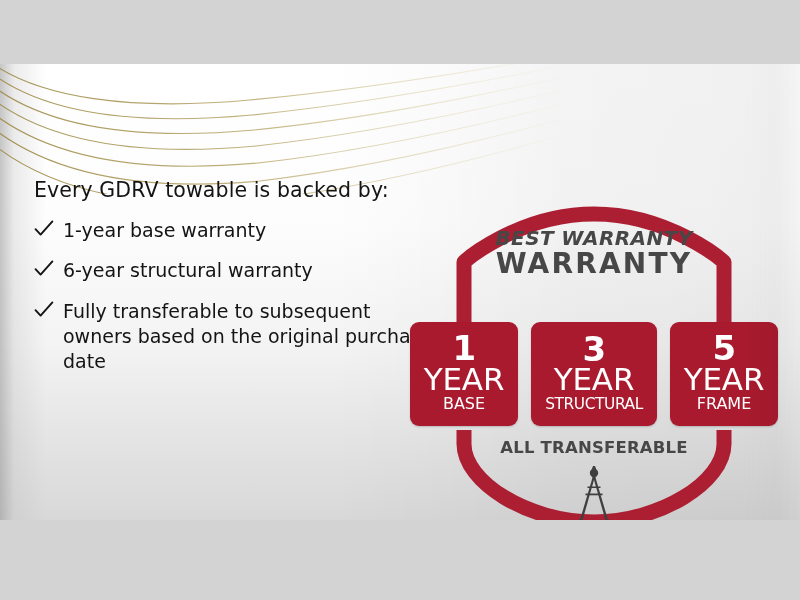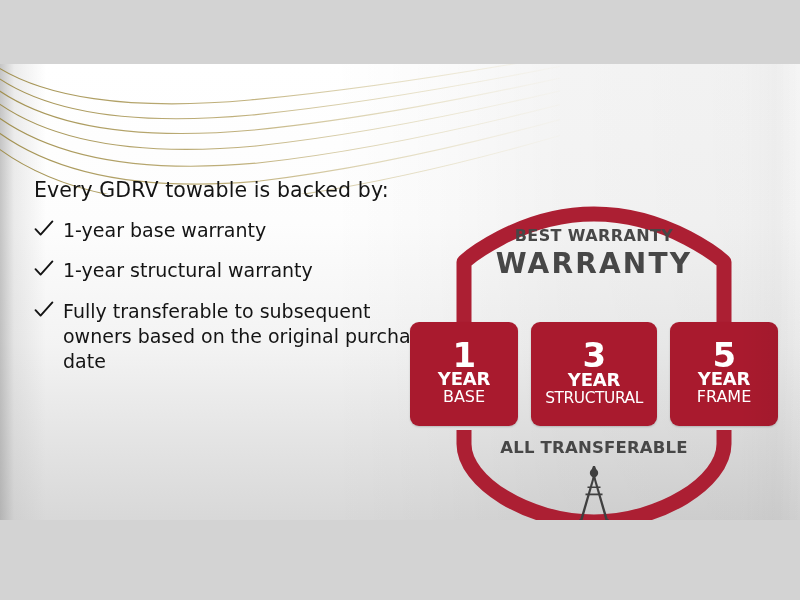--- a/index.html
+++ b/index.html
@@ -129,25 +129,26 @@
     height: 360px;
   }
 
   #best-warranty {
     position: absolute;
     left: 0;
     top: 66px;
     width: 392px;
     text-align: center;
     font-family: "DejaVu Sans", sans-serif;
-    font-size: 16px;
+    font-size: 20px;
     font-weight: 700;
     letter-spacing: 0.4px;
     color: #474747;
     line-height: 1;
+    font-style: italic;
   }
   #coverage {
     position: absolute;
     left: 0;
     top: 88px;
     width: 392px;
     text-align: center;
     font-family: "DejaVu Sans", sans-serif;
     font-size: 28px;
     font-weight: 700;
@@ -198,22 +199,22 @@
 
   .card-num {
     font-family: "DejaVu Sans", sans-serif;
     font-weight: 700;
     font-size: 34px;
     line-height: 0.92;
     letter-spacing: -0.5px;
   }
   .card-year {
     font-family: "DejaVu Sans", sans-serif;
-    font-weight: 700;
-    font-size: 18px;
+    font-weight: 400;
+    font-size: 31px;
     line-height: 1.0;
     letter-spacing: -0.2px;
     margin-top: -1px;
   }
   .card-kind {
     font-family: "DejaVu Sans", sans-serif;
     font-weight: 400;
     font-size: 16px;
     line-height: 1.05;
     margin-top: 1px;
@@ -270,21 +271,21 @@
           </span>
           <span class="bullet-text">1-year base warranty</span>
         </li>
 
         <li class="bullet-item">
           <span class="check">
             <svg width="20" height="18" viewBox="0 0 20 18" aria-hidden="true">
               <path d="M1.5 9.2 L6.6 14.6 L18.4 1.4" fill="none" stroke="#141414" stroke-width="1.9" stroke-linecap="round" stroke-linejoin="round"></path>
             </svg>
           </span>
-          <span class="bullet-text">1-year structural warranty</span>
+          <span class="bullet-text">6-year structural warranty</span>
         </li>
 
 
 
         <li class="bullet-item">
           <span class="check">
             <svg width="20" height="18" viewBox="0 0 20 18" aria-hidden="true">
               <path d="M1.5 9.2 L6.6 14.6 L18.4 1.4" fill="none" stroke="#141414" stroke-width="1.9" stroke-linecap="round" stroke-linejoin="round"></path>
             </svg>
           </span>

